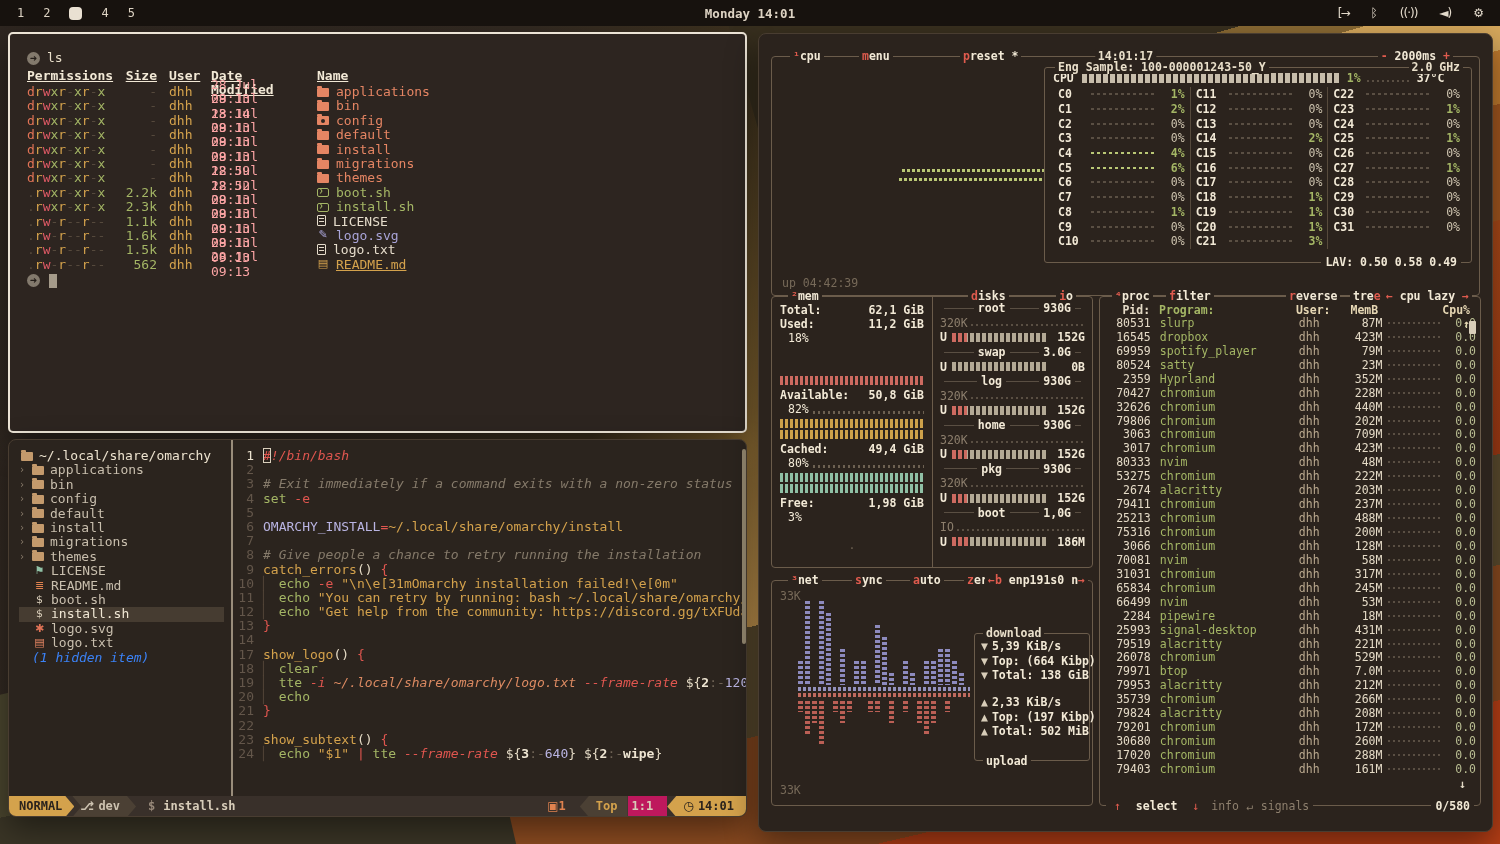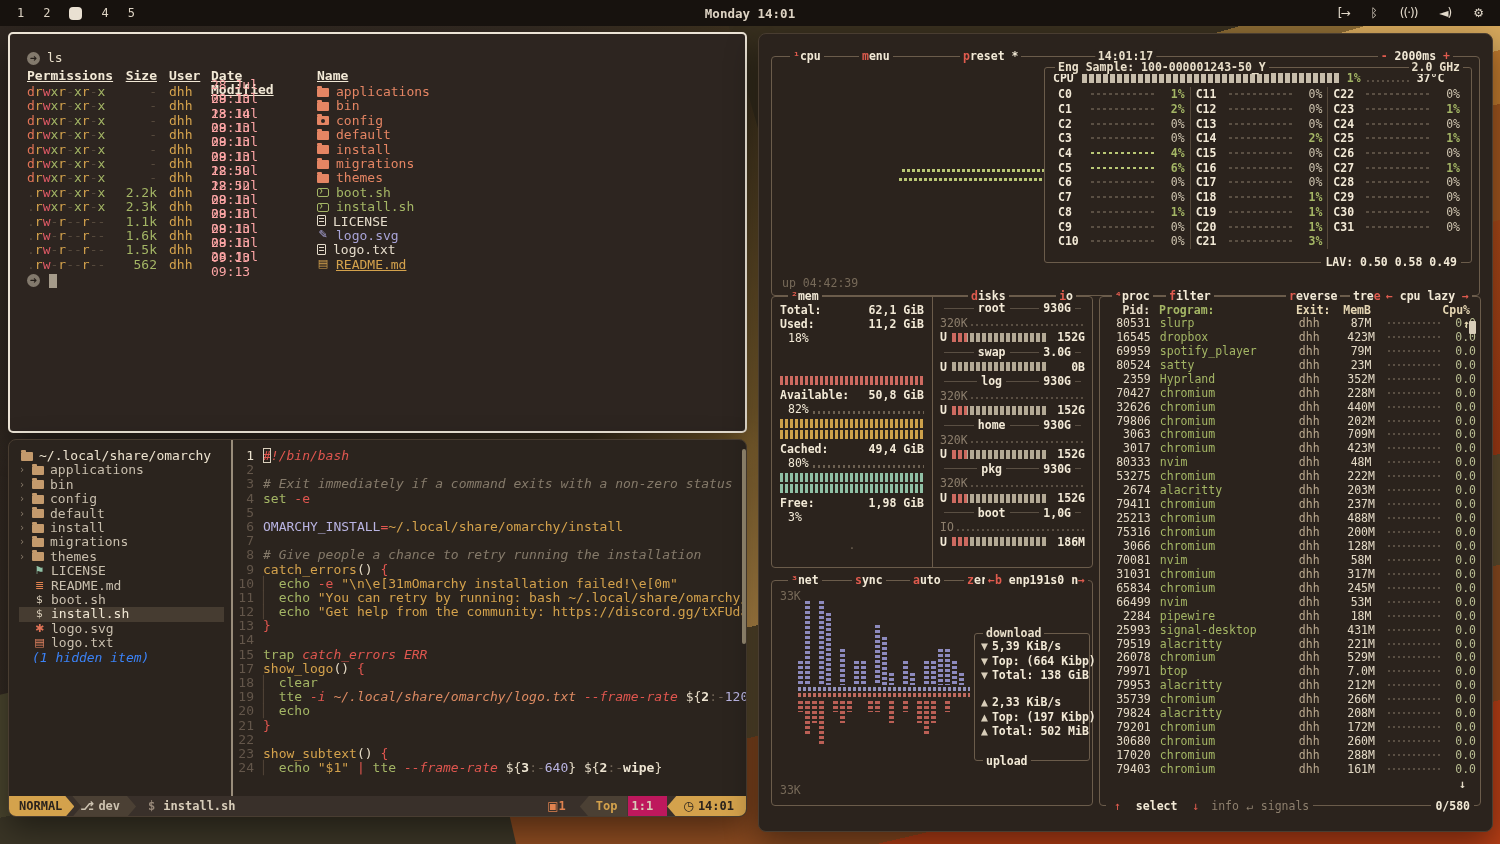--- a/index.html
+++ b/index.html
@@ -163,21 +163,21 @@
   .netinfo{position:absolute;left:202px;top:52px;width:116px;height:128px;border:1px solid var(--bord);border-radius:3px;padding:5px 6px}
   .ni-row{display:flex;height:14.6px;align-items:center;color:var(--fgb);font-weight:bold;white-space:nowrap}
   .ni-row .ar{color:#d8cdb9;margin-right:4px}
 
   .proc-head{display:flex;height:16px;padding:6px 10px 0 8px;color:#e6d7b4;font-weight:bold}
   .proc-rows{padding:3px 4px 0 8px}
   .prow{display:flex;height:13.95px;align-items:center;white-space:nowrap}
   .pr-pid{width:44px;text-align:right;color:#e4dac6}
   .pr-prog{width:152px;padding-left:9px;color:var(--green)}
   .pr-user{width:42px;color:#b9a88e}
-  .pr-mem{width:44px;text-align:center;color:#e4dac6}
+  .pr-mem{width:44px;text-align:right;color:#e4dac6}
   .pr-dots{width:56px;margin-left:6px;height:5px;background:repeating-linear-gradient(90deg,#5a4f43 0 2px,transparent 2px 5px) center/100% 2px no-repeat}
   .pr-cpu{width:34px;text-align:right;color:#b9bd92}
   .proc-scroll{position:absolute;right:4px;top:24px;width:7px;height:13px;background:#d8cdb9;border-radius:1px}
   .proc-downarrow{position:absolute;right:14px;bottom:14px;color:#e4dac6;font-weight:bold}
   .proc-foot{position:absolute;bottom:-8px;left:6px;right:6px;display:flex;height:14px;line-height:14px}
   .proc-foot span{background:var(--bbg);padding:0 4px;white-space:nowrap}
   .pf-dim{color:#8d7f6d}
   .pf-count{margin-left:auto;color:var(--fgb);font-weight:bold}
 </style>
 </head>
@@ -440,21 +440,20 @@
             <div class="code-line"><span class="code-ln">5</span><span></span></div>
             <div class="code-line"><span class="code-ln">6</span><span><span class="c-l">OMARCHY_INSTALL</span><span class="c-p">=</span><span class="c-go">~/.local/share/omarchy/install</span></span></div>
             <div class="code-line"><span class="code-ln">7</span><span></span></div>
             <div class="code-line"><span class="code-ln">8</span><span><span class="c-c"># Give people a chance to retry running the installation</span></span></div>
             <div class="code-line"><span class="code-ln">9</span><span><span class="c-go">catch_errors</span><span class="c-w">() </span><span class="c-p">{</span></span></div>
             <div class="code-line"><span class="code-ln">10</span><span><span class="c-gd">▏ </span><span class="c-g">echo</span><span class="c-p"> -e </span><span class="c-go">"\n\e[31mOmarchy installation failed!\e[0m"</span></span></div>
             <div class="code-line"><span class="code-ln">11</span><span><span class="c-gd">▏ </span><span class="c-g">echo</span><span class="c-w"> </span><span class="c-go">"You can retry by running: bash ~/.local/share/omarchy/inst</span></span></div>
             <div class="code-line"><span class="code-ln">12</span><span><span class="c-gd">▏ </span><span class="c-g">echo</span><span class="c-w"> </span><span class="c-go">"Get help from the community: https://discord.gg/tXFUdasqhY</span></span></div>
             <div class="code-line"><span class="code-ln">13</span><span><span class="c-p">}</span></span></div>
             <div class="code-line"><span class="code-ln">14</span><span></span></div>
-            <div class="code-line"><span class="code-ln">15</span><span><span class="c-g">trap</span><span class="c-w"> </span><span class="c-r">catch_errors ERR</span></span></div>
             <div class="code-line"><span class="code-ln">17</span><span><span class="c-go">show_logo</span><span class="c-w">() </span><span class="c-p">{</span></span></div>
             <div class="code-line"><span class="code-ln">18</span><span><span class="c-gd">▏ </span><span class="c-g">clear</span></span></div>
             <div class="code-line"><span class="code-ln">19</span><span><span class="c-gd">▏ </span><span class="c-g">tte</span><span class="c-pi"> -i</span><span class="c-s"> ~/.local/share/omarchy/logo.txt</span><span class="c-pi"> --frame-rate</span><span class="c-w"> </span><span class="c-w">${</span><span class="c-wb">2</span><span class="c-d">:-</span><span class="c-l">120</span></span></div>
             <div class="code-line"><span class="code-ln">20</span><span><span class="c-gd">▏ </span><span class="c-g">echo</span></span></div>
             <div class="code-line"><span class="code-ln">21</span><span><span class="c-p">}</span></span></div>
             <div class="code-line"><span class="code-ln">22</span><span></span></div>
             <div class="code-line"><span class="code-ln">23</span><span><span class="c-go">show_subtext</span><span class="c-w">() </span><span class="c-p">{</span></span></div>
             <div class="code-line"><span class="code-ln">24</span><span><span class="c-gd">▏ </span><span class="c-g">echo</span><span class="c-w"> </span><span class="c-go">"$1"</span><span class="c-p"> | </span><span class="c-g">tte</span><span class="c-pi"> --frame-rate</span><span class="c-w"> </span><span class="c-w">${</span><span class="c-wb">3</span><span class="c-d">:-</span><span class="c-l">640</span><span class="c-w">} ${</span><span class="c-wb">2</span><span class="c-d">:-</span><span class="c-wb">wipe</span><span class="c-w">}</span></span></div>
           </div>
         <div class="nv-scroll"></div>
@@ -915,21 +914,21 @@
     <div class="bbox" style="left:340px;top:262px;width:382px;height:510px">
       <span class="btitle" style="left:12px"><span class="c-hk">⁴</span><span class="c-tb">proc</span></span>
       <span class="btitle" style="left:66px"><span class="c-hk">f</span><span class="c-tb">ilter</span></span>
       <span class="btitle" style="left:186px"><span class="c-hk">r</span><span class="c-tb">everse</span></span>
       <span class="btitle" style="left:250px"><span class="c-tb">tre</span><span class="c-hk">e</span></span>
       <span class="btitle" style="right:8px"><span class="c-hk">← </span><span class="c-tb">cpu lazy</span><span class="c-hk"> →</span></span>
 
       <div class="proc-head">
         <span class="pr-pid">Pid:</span>
         <span class="pr-prog">Program:</span>
-        <span class="pr-user" style="color:#e6d7b4">Exit:</span>
+        <span class="pr-user" style="color:#e6d7b4">User:</span>
         <span class="pr-mem" style="color:#e6d7b4">MemB</span>
         <span style="width:56px"></span>
         <span class="pr-cpu" style="color:#e6d7b4;width:40px">Cpu% ↑</span>
       </div>
       <div class="proc-rows" id="proc-rows">
           <div class="prow">
             <span class="pr-pid">80531</span>
             <span class="pr-prog">slurp</span>
             <span class="pr-user">dhh</span>
             <span class="pr-mem">87M</span>

